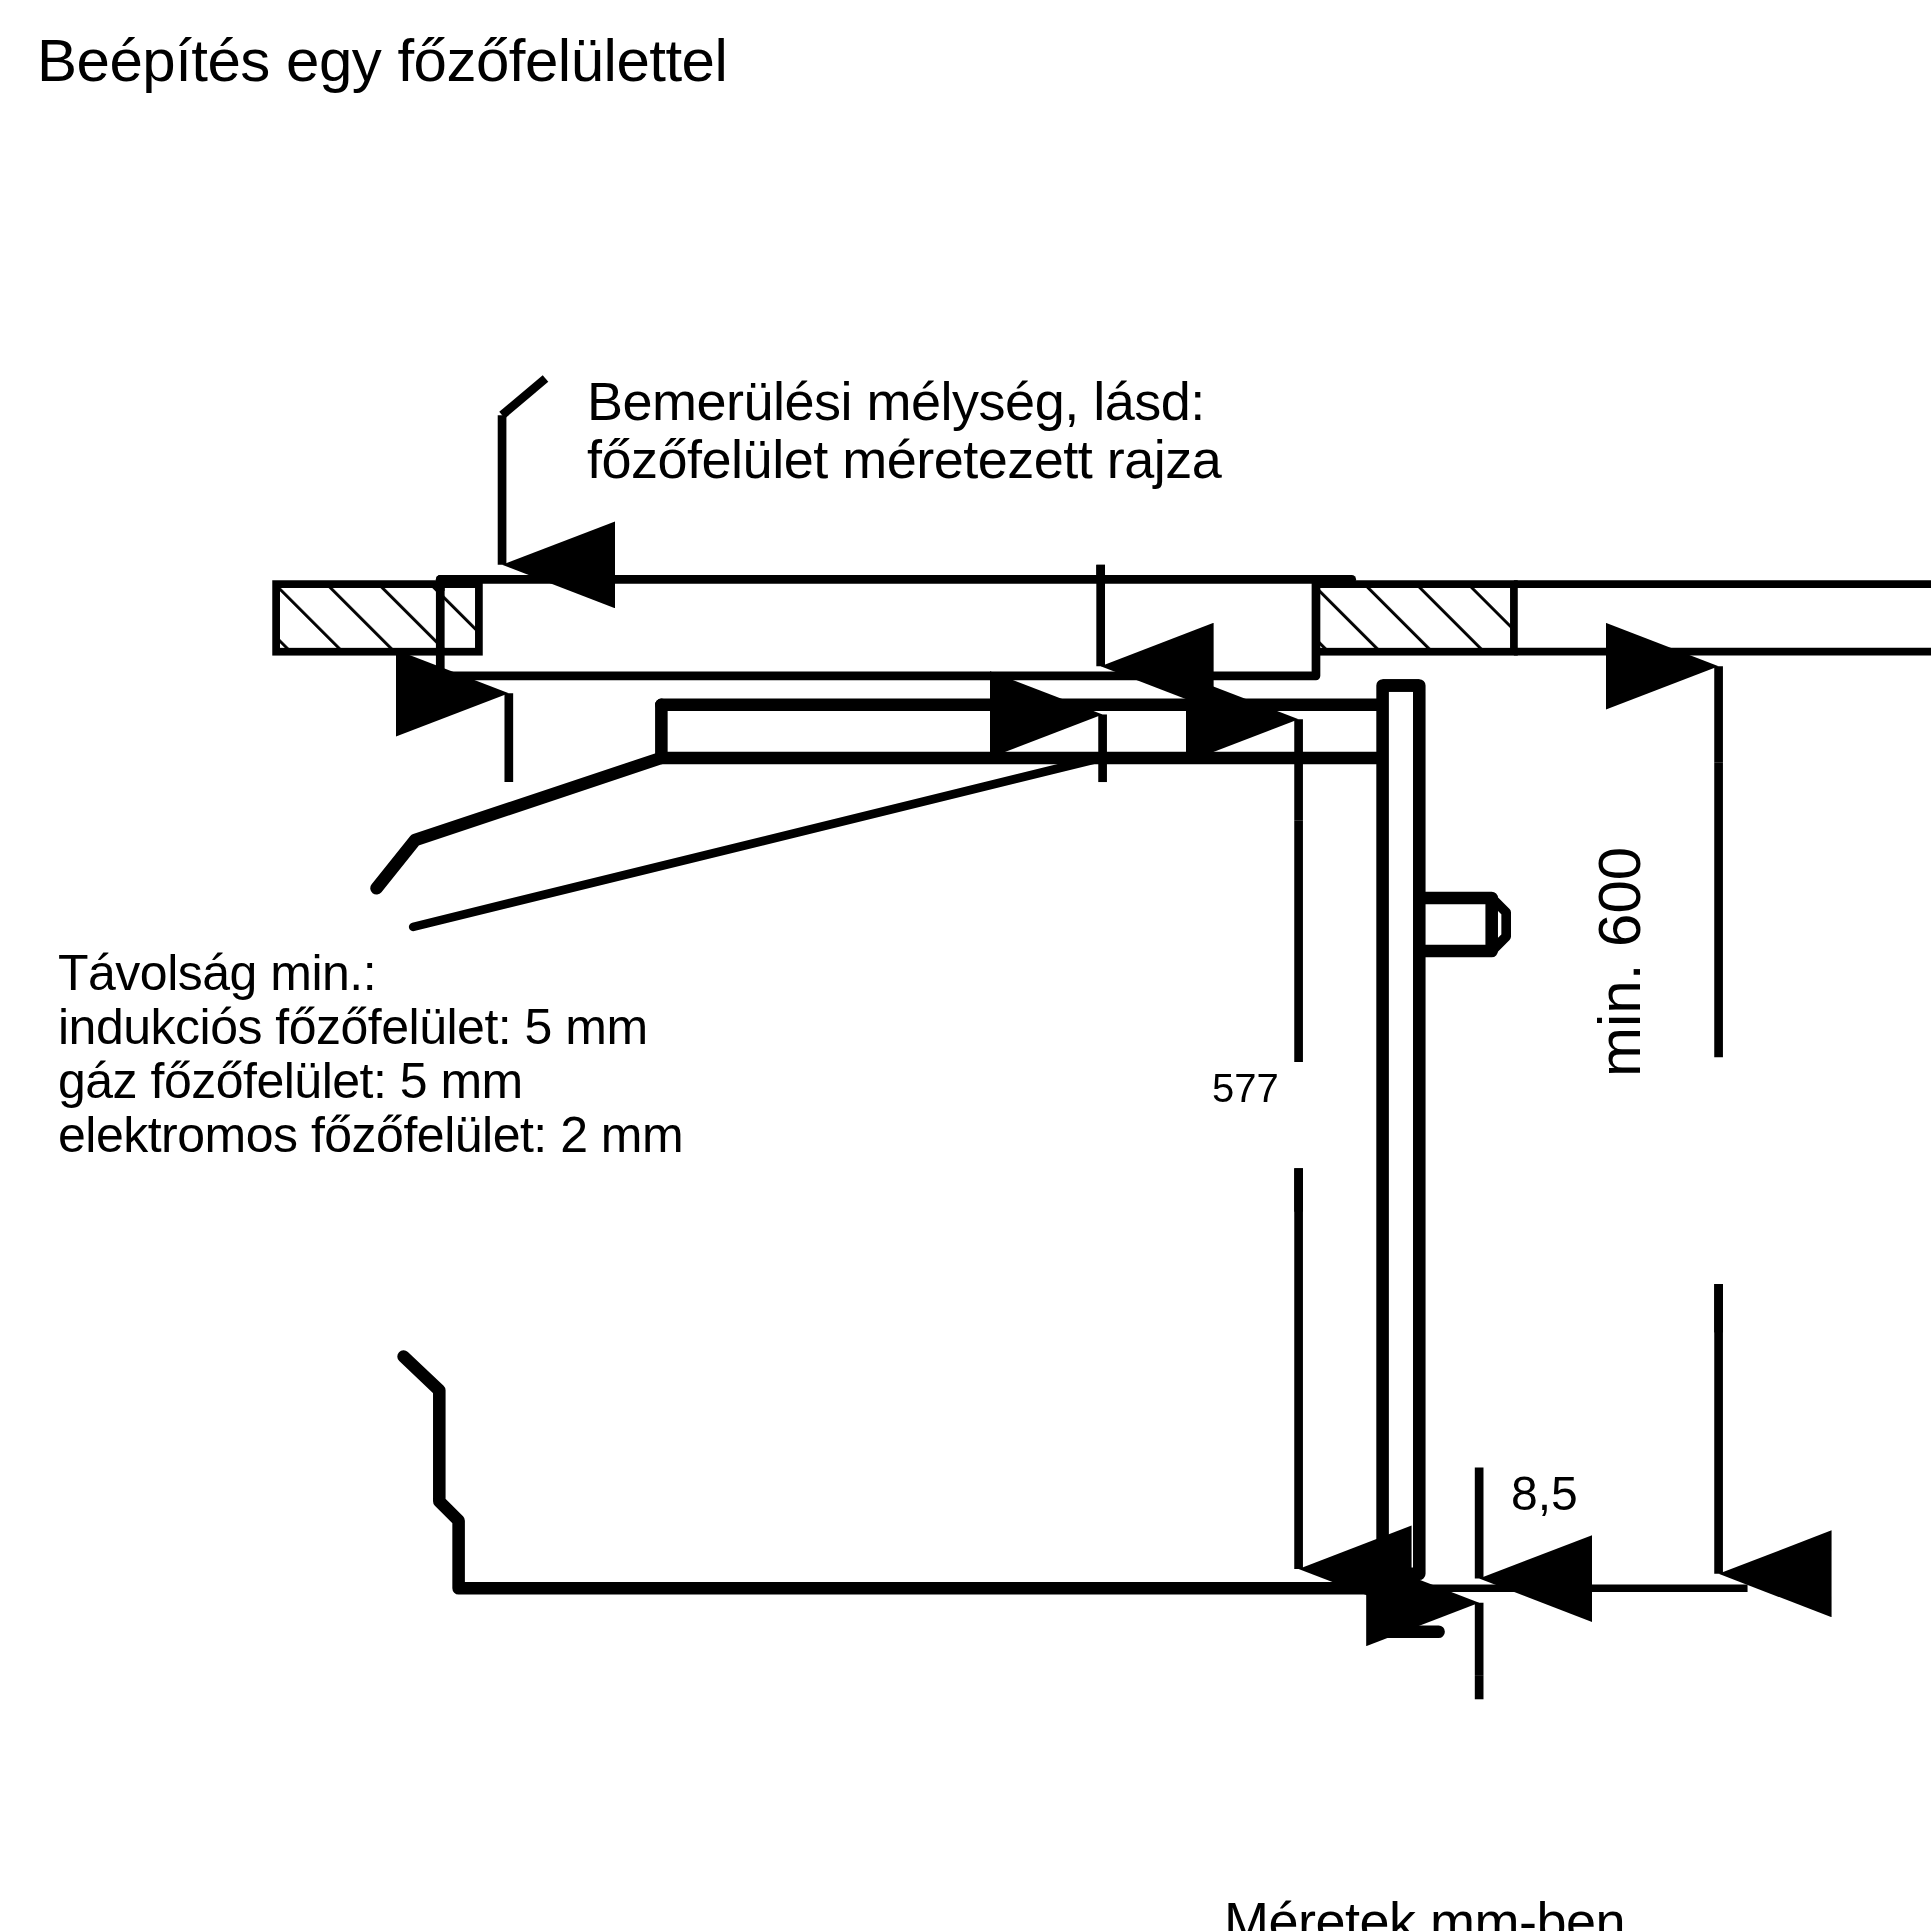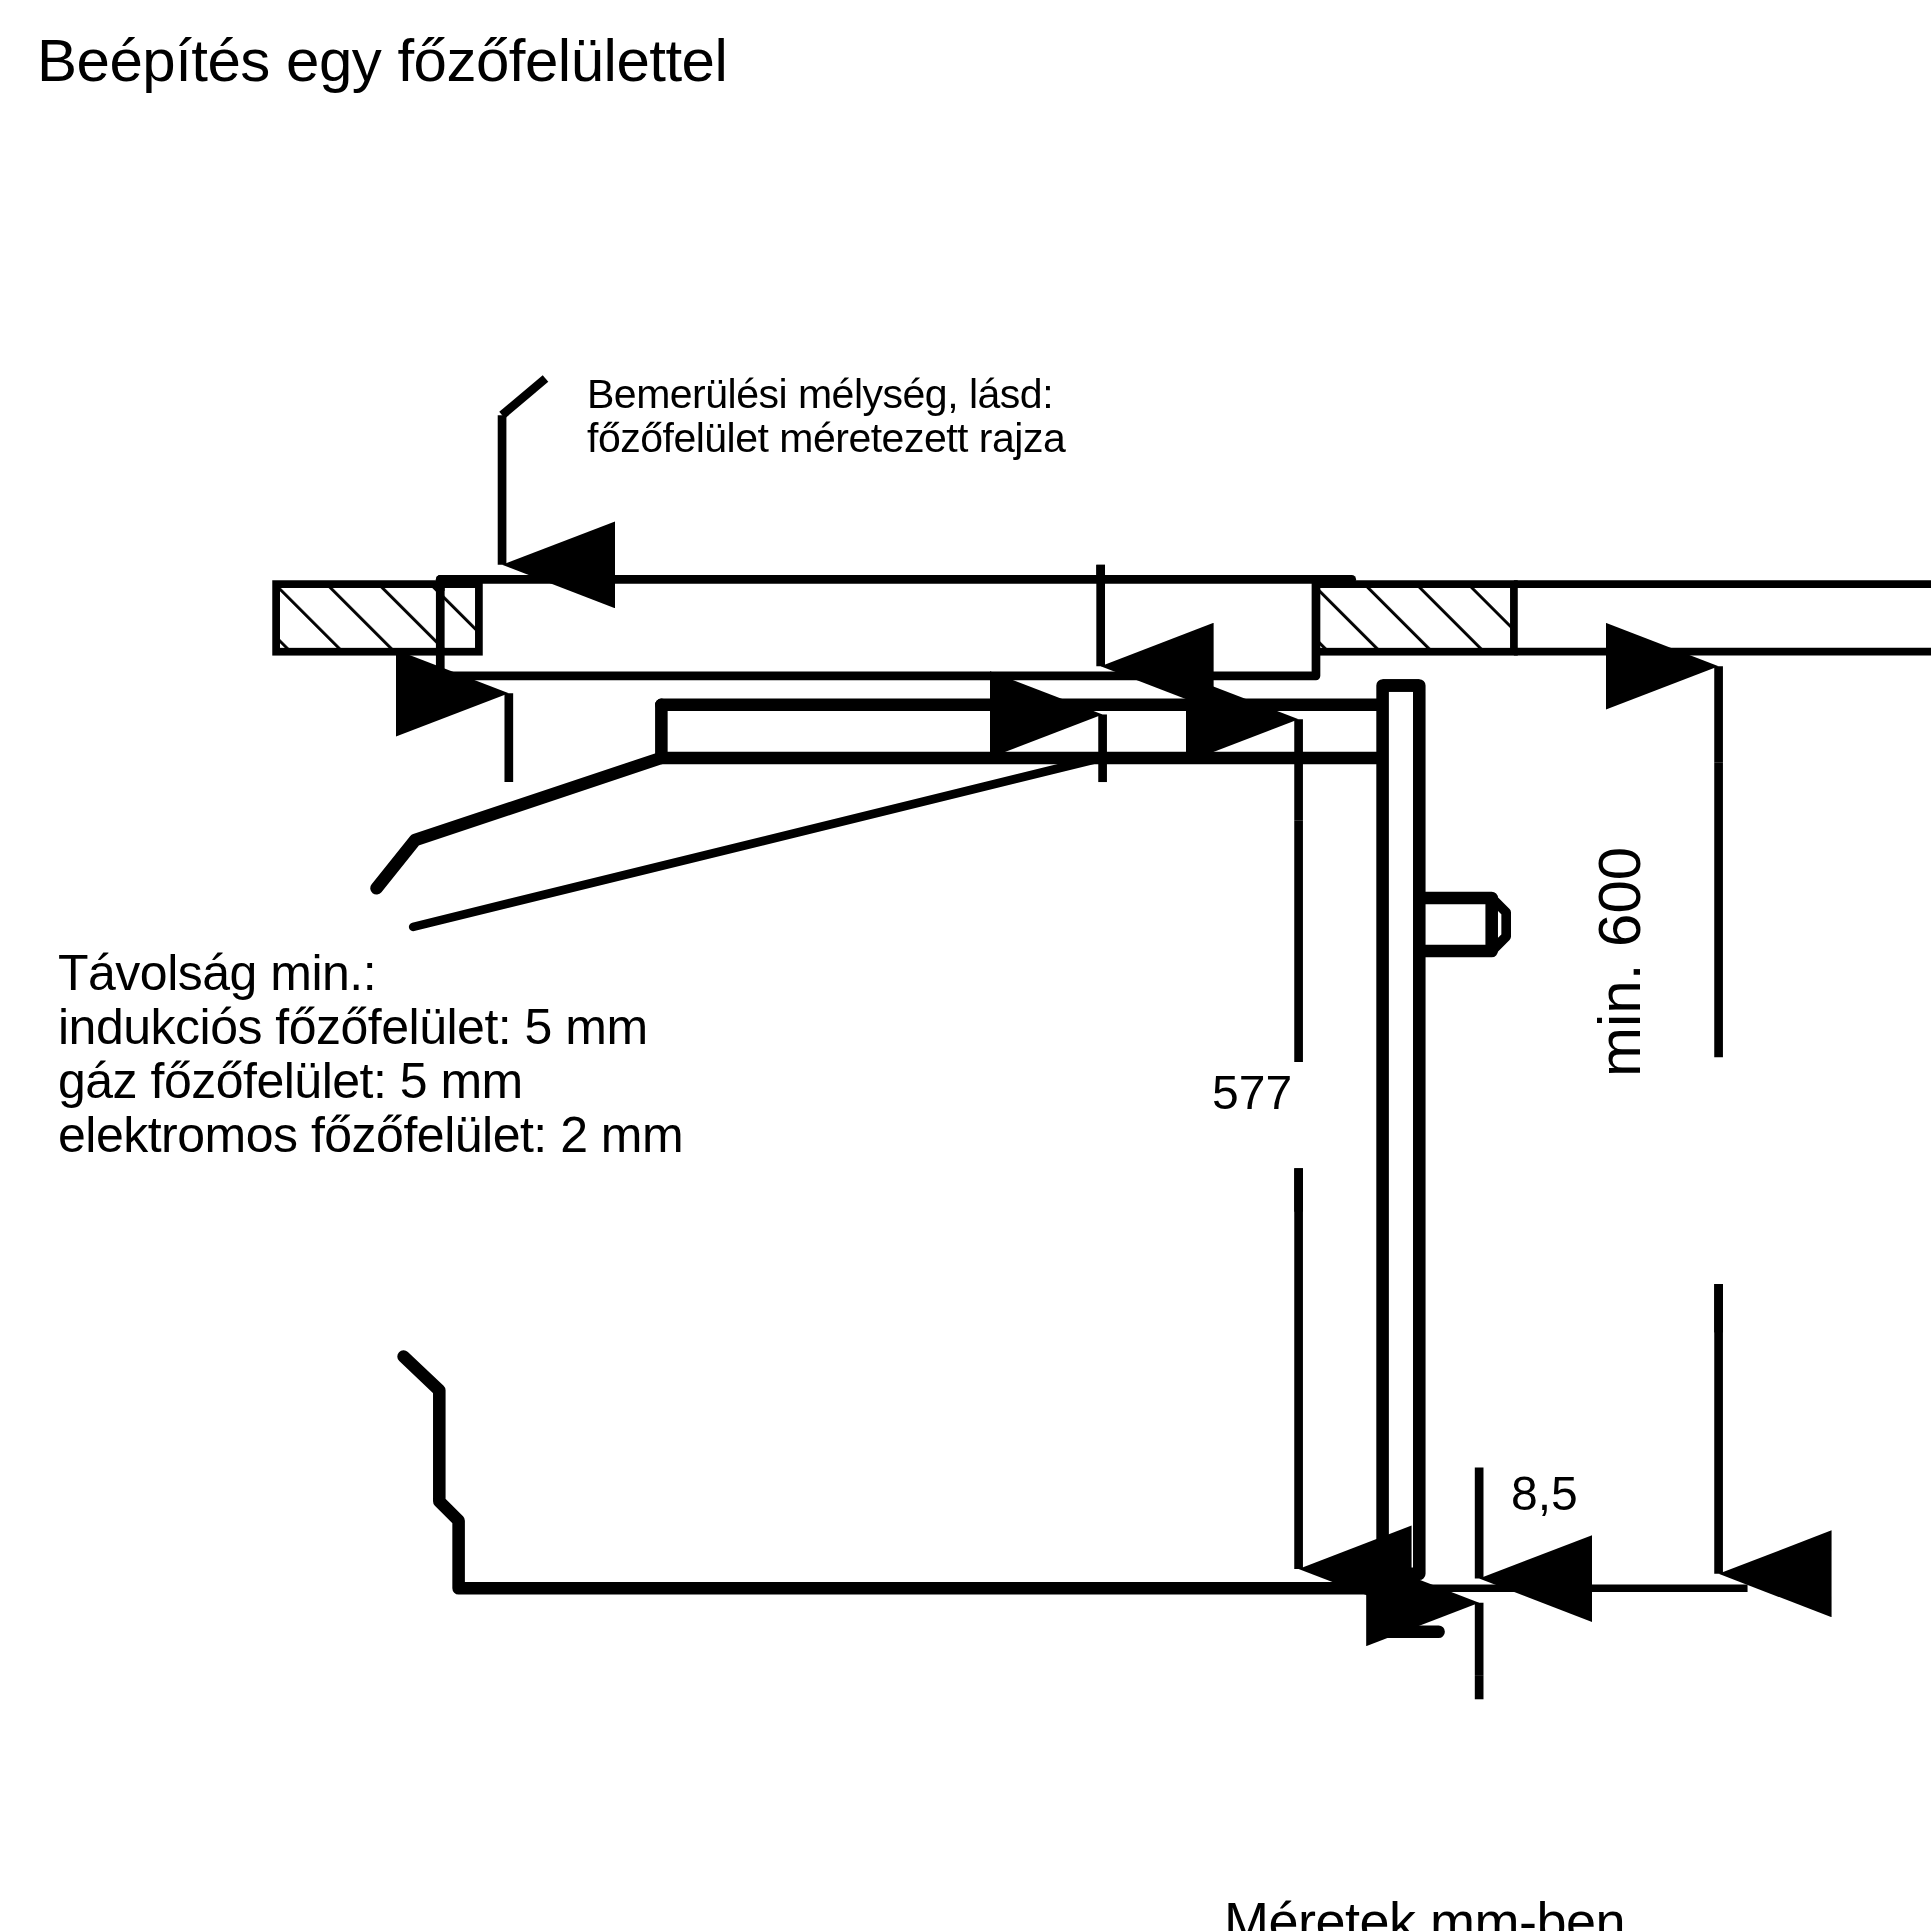--- a/index.html
+++ b/index.html
@@ -36,33 +36,33 @@
   }
   #page-title {
     left: 37px;
     top: 29px;
     font-size: 60px;
     letter-spacing: -0.5px;
   }
   #hob-depth-note {
     left: 587px;
     top: 372px;
-    font-size: 41px;
+    font-size: 54px;
     letter-spacing: -0.5px;
   }
   #clearance-note {
     left: 58px;
     top: 946px;
     font-size: 50px;
     letter-spacing: -0.5px;
   }
   #dim-577 {
     left: 1212px;
     top: 1067px;
-    font-size: 48px;
+    font-size: 40px;
   }
   #dim-85 {
     left: 1511px;
     top: 1468px;
     font-size: 48px;
   }
   #dim-min600 {
     left: 1588px;
     top: 1077px;
     font-size: 60px;

